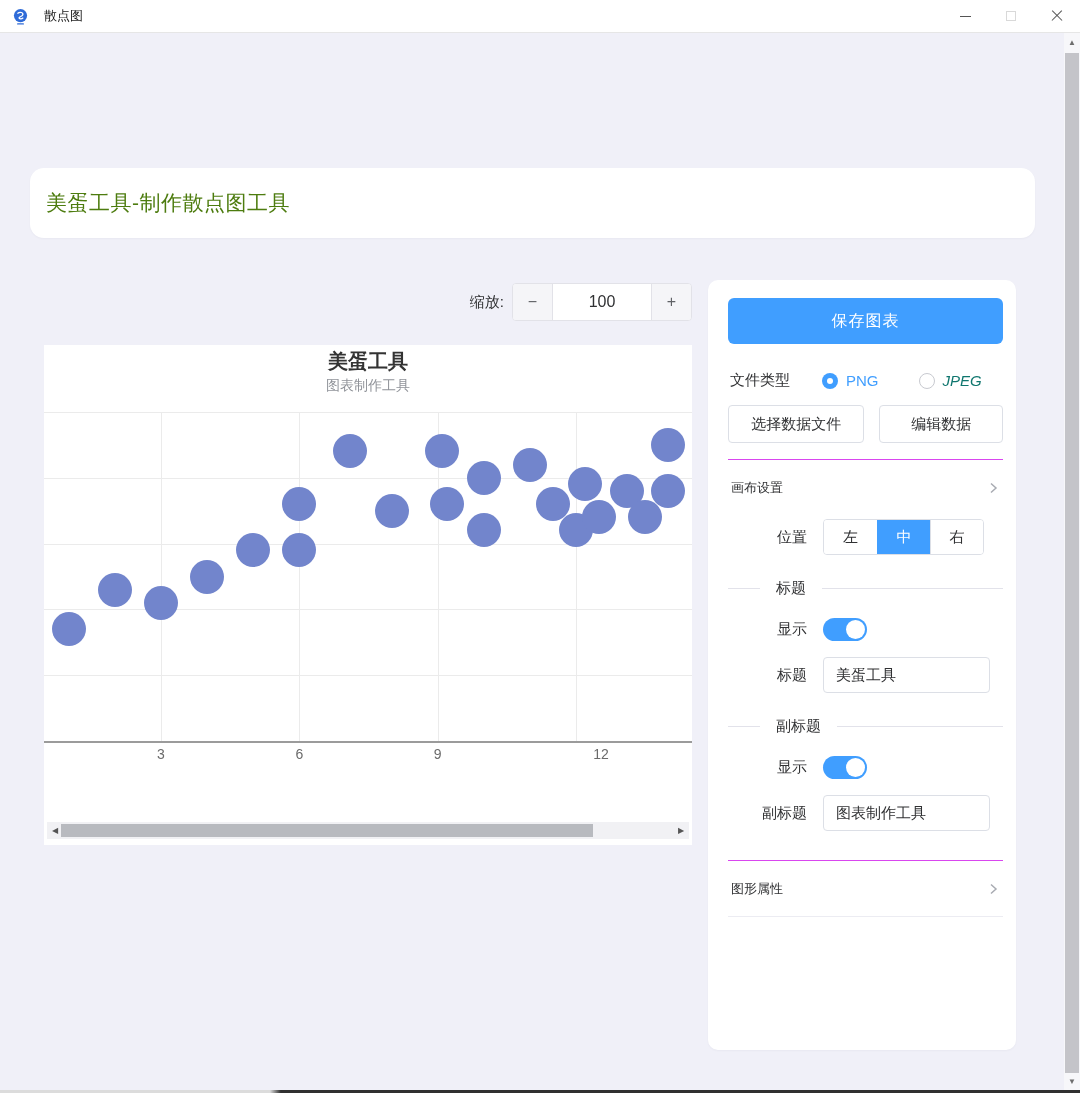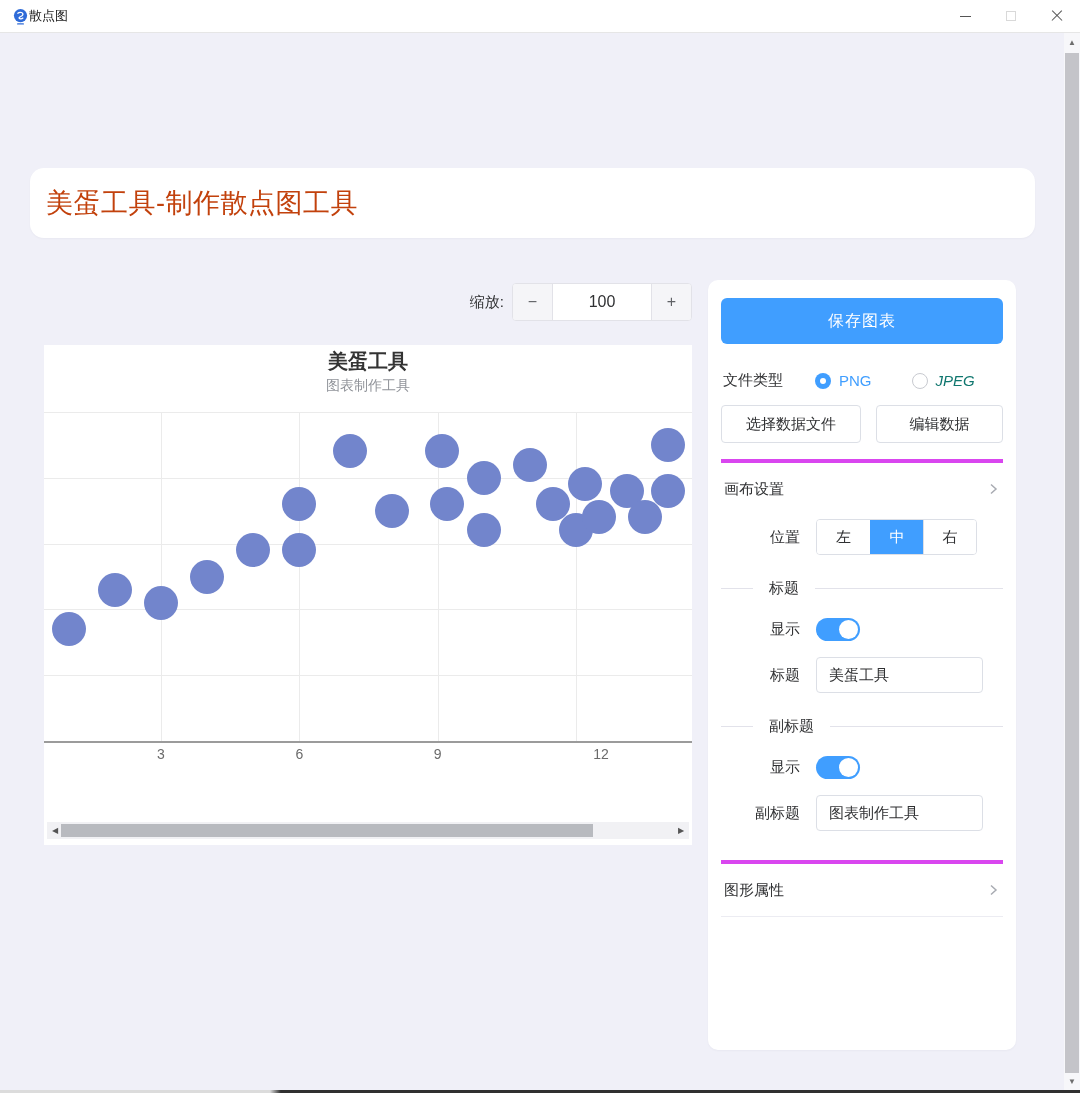--- a/index.html
+++ b/index.html
@@ -13,21 +13,21 @@
     --accent:#409eff;
     --pt:#7285cc;
   }
 
   
   .titlebar {
     position:absolute; top:0; left:0; right:0; height:33px;
     background:#ffffff; border-bottom:1px solid #e6e6e6;
     display:flex; align-items:center; padding-left:12px;
   }
-  .titlebar .app-title { font-size:13px; color:#1a1a1a; margin-left:0;text-align:right; }
+  .titlebar .app-title { font-size:13px; color:#1a1a1a; margin-left:15px;text-align:right; }
   .win-controls { margin-left:auto; display:flex; height:100%; }
   .win-btn { width:46px; height:100%; display:flex; align-items:center; justify-content:center; cursor:default; }
   .ic-min { width:11px; height:1px; background:#555; }
   .ic-max { width:10px; height:10px; border:1px solid #d9d9d9; background:#fff; }
   .ic-close { position:relative; width:12px; height:12px; }
   .ic-close::before,.ic-close::after{ content:""; position:absolute; left:-1px; top:5px; width:14px; height:1.4px; background:#555; }
   .ic-close::before{ transform:rotate(45deg);} .ic-close::after{ transform:rotate(-45deg);}
 
   
   .vscroll { position:absolute; top:33px; bottom:3px; right:0; width:16px; background:#f7f7fa; }
@@ -35,21 +35,21 @@
     display:flex; align-items:center; justify-content:center; }
   .vscroll .arrow.up { top:2px; } .vscroll .arrow.down { bottom:1px; }
   .vscroll .thumb { position:absolute; left:1px; right:1px; top:20px; bottom:17px; background:#c4c4c9; }
 
   
   .title-card {
     position:absolute; left:30px; top:168px; width:1005px; height:70px;
     background:#fff; border-radius:14px; display:flex; align-items:center; padding-left:16px;
     box-shadow:0 1px 2px rgba(40,40,80,.04);
   }
-  .title-card .txt { font-size:27px; color:#c2410c; letter-spacing:.5px;text-align:right; }
+  .title-card .txt { font-size:21px; color:#4d7c0f; letter-spacing:.5px;text-align:right; }
 
   
   .zoom-row { position:absolute; left:440px; top:283px; width:252px; height:38px; display:flex; align-items:center; justify-content:flex-end; }
   .zoom-label { font-size:15px; color:#303133; margin-right:8px; }
   .zoom-group { display:flex; height:38px; border:1px solid #e2e2e8; border-radius:4px; overflow:hidden; background:#fff; }
   .zoom-btn { width:40px; background:#f5f5f8; border:none; font-size:16px; color:#606266; display:flex; align-items:center; justify-content:center; cursor:pointer; }
   .zoom-btn.minus { border-right:1px solid #e2e2e8; }
   .zoom-btn.plus  { border-left:1px solid #e2e2e8; }
   .zoom-value { width:98px; border:none; text-align:center; font-size:16px; color:#303133; outline:none; font-family:"Liberation Sans", sans-serif; }
 
@@ -65,40 +65,40 @@
   .pt { position:absolute; width:34px; height:34px; border-radius:50%; background:var(--pt); }
   .hscroll { position:absolute; left:3px; right:3px; top:477px; height:17px; background:#f1f1f4; }
   .hscroll .h-arrow { position:absolute; top:0; width:12px; height:17px; font-size:8px; color:#555;
     display:flex; align-items:center; justify-content:center; }
   .hscroll .h-arrow.left { left:2px; } .hscroll .h-arrow.right { right:2px; }
   .hscroll .h-thumb { position:absolute; left:14px; width:532px; top:2px; bottom:2px; background:#b8babf; }
 
   
   .panel-card {
     position:absolute; left:708px; top:280px; width:308px; height:770px;
-    background:#fff; border-radius:10px; padding:18px 13px 0 13px;
+    background:#fff; border-radius:10px; padding:18px 13px 0 20px;
     box-shadow:0 1px 2px rgba(40,40,80,.04);
   }
   .save-btn { width:100%; height:46px; background:var(--accent); color:#fff; font-size:16px;
     border:none; border-radius:6px; cursor:pointer; font-family:"Liberation Sans", sans-serif; letter-spacing:1px; }
   .file-row { margin-top:27px; display:flex; align-items:center; font-size:15px; padding-left:2px; }
   .radio-group { display:flex; align-items:center; cursor:pointer; }
   .radio-group.png { margin-left:32px; } .radio-group.jpeg { margin-left:40px; }
   .radio-dot { width:16px; height:16px; border-radius:50%; margin-right:8px; position:relative; }
   .radio-dot.on { background:var(--accent); }
   .radio-dot.on::after { content:""; position:absolute; left:5px; top:5px; width:6px; height:6px; border-radius:50%; background:#fff; }
   .radio-dot.off { background:#fff; border:1px solid #c8cad0; }
   .radio-label.on { color:var(--accent); } .radio-label.off { color:#0f766e;font-style:italic; }
   .btn-row { margin-top:15px; display:flex; gap:15px; }
   .ghost-btn { height:38px; background:#fff; border:1px solid #dcdfe6; border-radius:4px; font-size:15px;
     color:#303133; cursor:pointer; font-family:"Liberation Sans", sans-serif; }
   .ghost-btn.b1 { width:140px; } .ghost-btn.b2 { width:127px; }
   .gap14 { height:16px; }
   .sec-row { height:56px; display:flex; align-items:center; justify-content:space-between;
-    font-size:15px; color:#303133; border-top:4px solid #d946ef; padding:0 3px; cursor:pointer; }
+    font-size:13px; color:#303133; border-top:1px solid #d946ef; padding:0 3px; cursor:pointer; }
   .chev { display:flex; }
   .chev.down { transform:rotate(90deg); }
   .form-row { display:flex; align-items:center; }
   .form-label { width:95px; padding-right:16px; text-align:right; font-size:15px; color:#303133; }
   .seg { display:flex; border:1px solid #dcdfe6; border-radius:4px; overflow:hidden; }
   .seg-item { width:53px; height:34px; display:flex; align-items:center; justify-content:center;
     font-size:15px; color:#303133; background:#fff; cursor:pointer; }
   .seg-item + .seg-item { border-left:1px solid #dcdfe6; }
   .seg-item.sel { background:var(--accent); color:#fff; border-left-color:var(--accent); }
   .legend-row { display:flex; align-items:center; font-size:15px; color:#303133; margin-top:24px; }

